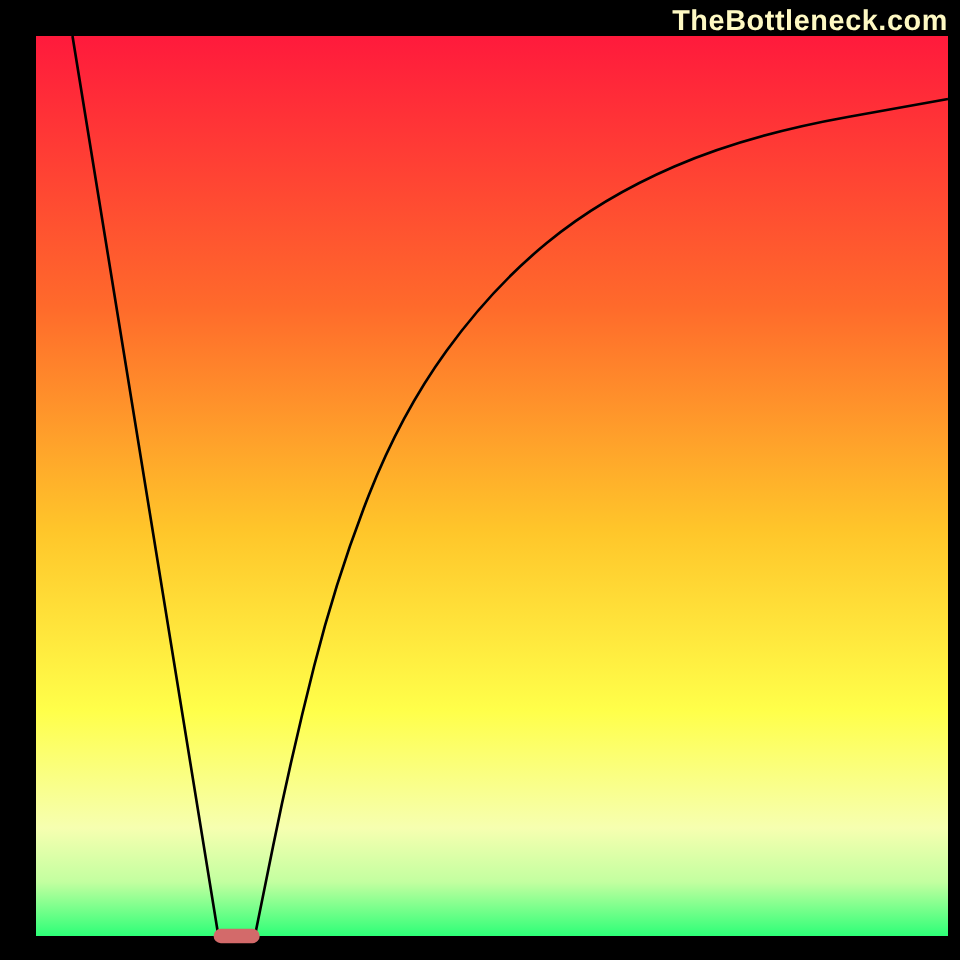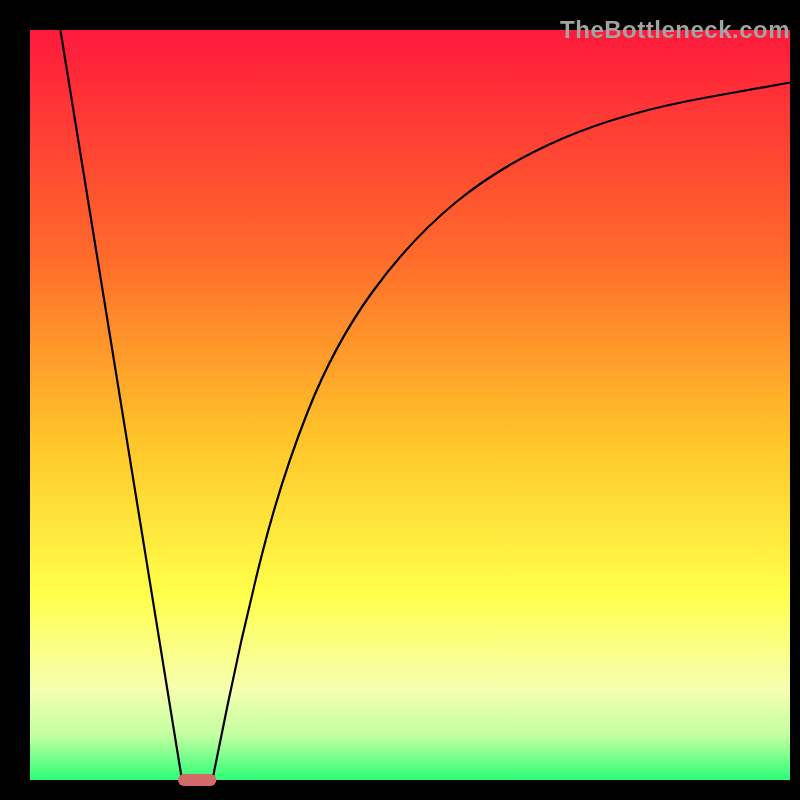--- a/index.html
+++ b/index.html
@@ -14,23 +14,23 @@
   .canvas-wrap {
     position: relative;
     width: 800px;
     height: 800px;
   }
   svg {
     display: block;
   }
   .watermark {
     position: absolute;
-    top: 16px;
+    top: 4px;
     right: 10px;
-    color: #a3a3a3;
+    color: #fef9c3;
     font-size: 24px;
     font-weight: 600;
     letter-spacing: 0.5px;
     user-select: none;
   }
 </style>
 </head>
 <body>
 
 <div class="canvas-wrap">

